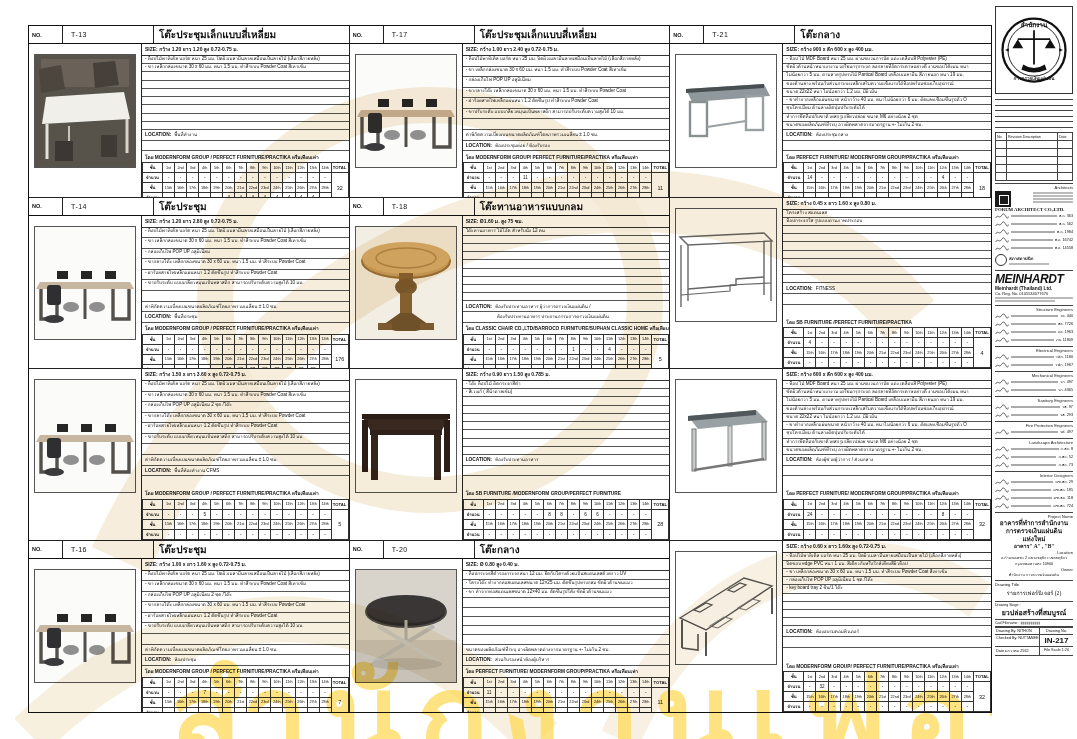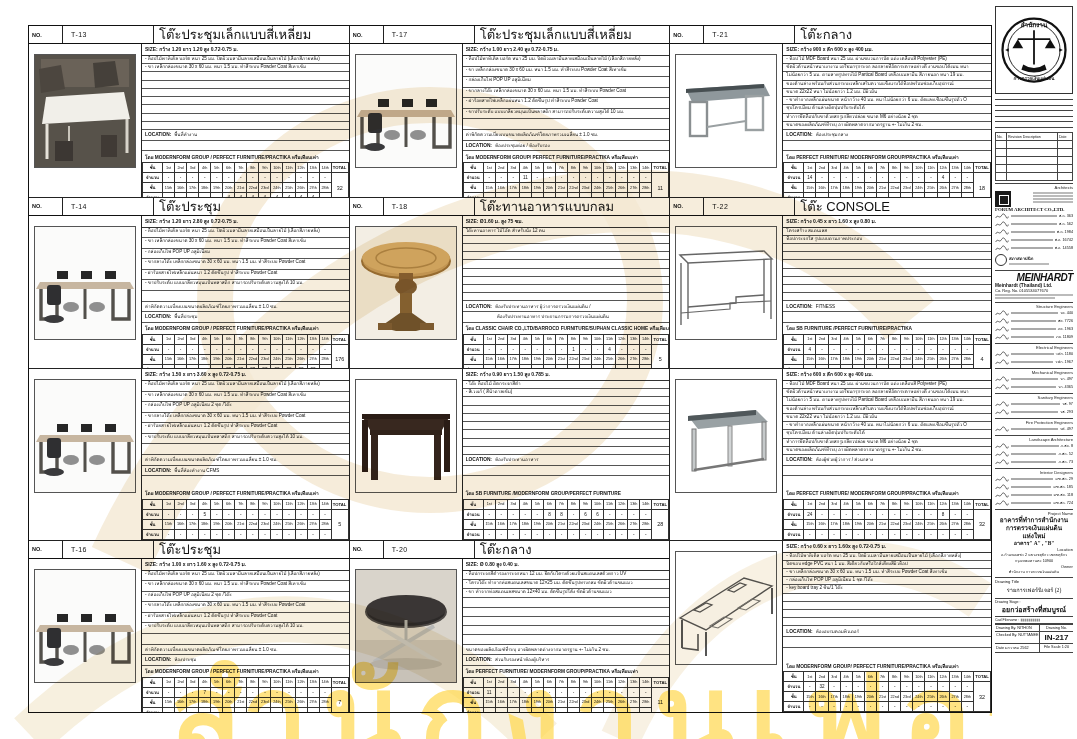--- a/index.html
+++ b/index.html
@@ -8,21 +8,21 @@
   
   .main-grid{position:absolute;left:28px;top:25px;width:962px;height:686px;
              border:1.5px solid #111;display:grid;
              grid-template-columns:repeat(3,1fr);grid-template-rows:repeat(4,1fr);z-index:1;}
   .panel{border-right:1px solid #222;border-bottom:1px solid #222;display:flex;flex-direction:column;overflow:hidden;background:transparent;}
   .panel:nth-child(3n){border-right:none;}
   .panel:nth-child(n+10){border-bottom:none;}
   .p-header{display:flex;align-items:center;height:17px;border-bottom:1.4px solid #111;flex:0 0 17px;}
   .h-no{width:30px;font-size:5.5px;font-weight:bold;padding-left:3px;border-right:1px solid #222;height:100%;display:flex;align-items:center;}
   .h-code{width:82px;font-size:7px;letter-spacing:.5px;padding-left:8px;border-right:1px solid #222;height:100%;display:flex;align-items:center;}
-  .h-title{flex:1;font-size:13px;font-weight:normal;padding-left:5px;white-space:nowrap;overflow:hidden;}
+  .h-title{flex:1;font-size:10px;font-weight:bold;padding-left:5px;white-space:nowrap;overflow:hidden;}
   .p-body{flex:1;display:flex;min-height:0;}
   .photo-col{width:112px;flex:0 0 112px;border-right:1px solid #222;display:flex;align-items:flex-start;justify-content:center;padding-top:10px;}
   .photo{width:100px;height:112px;border:1px solid #555;overflow:hidden;}
   .photo svg{width:100%;height:100%;display:block;}
   .spec-col{flex:1;display:flex;flex-direction:column;min-width:0;}
   .size-row{height:10px;flex:0 0 10px;border-bottom:1px solid #333;font-size:5px;font-weight:bold;padding:1px 0 0 3px;white-space:nowrap;overflow:hidden;}
   .lines{height:74px;flex:0 0 74px;display:flex;flex-direction:column;}
   .spec-line{flex:1;border-bottom:0.6px solid #555;font-size:4.6px;line-height:1.5;padding-left:3px;white-space:nowrap;overflow:hidden;}
   .tolloc{height:21px;flex:0 0 21px;display:flex;flex-direction:column;}
   .tol-row,.loc-row{flex:1;border-bottom:0.6px solid #555;font-size:4.6px;padding-left:3px;white-space:nowrap;overflow:hidden;display:flex;align-items:center;}
@@ -49,21 +49,21 @@
   .arch-logo{width:16px;height:16px;background:#1a1a1a;flex:0 0 16px;position:relative;}
   .arch-logo::after{content:"";position:absolute;left:4px;top:4px;width:8px;height:8px;border:1.2px solid #fff;}
   .addr-lines{flex:1;}
   .sig-row{display:flex;align-items:center;height:8px;}
   .sig-row svg{width:14px;height:7px;flex:0 0 14px;}
   .sig-bar{flex:1;height:2px;background:#aaa;margin:0 2px;}
   .sig-lic{font-size:3.8px;white-space:nowrap;}
   .stamp{display:flex;align-items:center;margin:2px 0;}
   .stamp-crest{width:10px;height:10px;border:1px solid #333;border-radius:50%;flex:0 0 10px;margin-right:2px;}
   .stamp-txt{font-size:4.4px;font-weight:bold;}
-  .mein-word{font-size:10px;font-weight:bold;letter-spacing:-0.4px;font-style:italic;white-space:nowrap;text-align:right;}
+  .mein-word{font-size:12px;font-weight:bold;letter-spacing:-0.4px;font-style:italic;white-space:nowrap;}
   .mein-firm{font-size:4.8px;font-weight:bold;white-space:nowrap;}
   .mein-reg{font-size:4px;white-space:nowrap;}
   .proj-line{font-family:"Liberation Serif",serif;font-weight:bold;font-size:6.4px;text-align:center;line-height:1.25;}
   .tiny-center{font-size:3.8px;text-align:center;white-space:nowrap;overflow:hidden;}
   .dt-label{font-size:4.2px;}
   .dt-value{font-size:5.6px;text-align:center;font-family:"Liberation Serif",serif;margin:2px 0;}
   .stage-box{border-top:0.8px solid #444;border-bottom:0.8px solid #444;margin-top:2px;padding:1px 0;}
   .stage-val{font-size:7px;font-weight:bold;text-align:center;font-family:"Liberation Serif",serif;}
   .cad{font-size:3.6px;white-space:nowrap;overflow:hidden;border-bottom:0.6px solid #444;padding:1px 0;}
   .fields{display:grid;grid-template-columns:1fr 34px;border-bottom:0.8px solid #444;}
@@ -764,25 +764,20 @@
                   <td class="cnt">-</td>
                   <td class="cnt">-</td>
                   <td class="cnt">-</td>
                 </tr>
               </tbody>
             </table>
           </div>
         </div>
       </div>
       <div class="panel">
-        <div class="p-header">
-          <div class="h-no">NO.</div>
-          <div class="h-code">T-22</div>
-          <div class="h-title">โต๊ะ CONSOLE</div>
-        </div>
         <div class="p-body">
           <div class="photo-col">
             <div class="photo">
               <svg viewBox="0 0 100 112" preserveAspectRatio="none">
                 <rect width="100" height="112" fill="#ffffff"></rect>
                 <polygon points="4,28 88,24 96,32 12,36" fill="none" stroke="#666" stroke-width="1.4"></polygon>
                 <line x1="5" y1="36" x2="5" y2="98" stroke="#666" stroke-width="1.4"></line>
                 <line x1="12" y1="36" x2="12" y2="92" stroke="#666" stroke-width="1.4"></line>
                 <line x1="88" y1="32" x2="88" y2="86" stroke="#666" stroke-width="1.4"></line>
                 <line x1="95" y1="32" x2="95" y2="92" stroke="#666" stroke-width="1.4"></line>
@@ -2010,21 +2005,21 @@
       <div class="tiny-center">สำนักงาน การตรวจเงินแผ่นดิน</div>
     </div>
 
     <div class="tb-sec">
       <div class="dt-label">Drawing Title</div>
       <div class="dt-value">รายการเฟอร์นิเจอร์ (2)</div>
     </div>
 
     <div class="stage-box">
       <div class="dt-label" style="font-size:3.6px;">Drawing Stage :</div>
-      <div class="stage-val">อยกว่อสร้างที่สมบูรณ์</div>
+      <div class="stage-val">ยวปล่อสร้างที่สมบูรณ์</div>
     </div>
 
     <div class="cad">
       <span>Cad Filename :</span> <span style="color:#888;">▮▮▮▮▮▮▮▮▮▮</span>
     </div>
 
     <div class="fields">
       <div class="fcell"><span>Drawing By.</span> <span>NITHON</span></div>
       <div class="fcell fno" style="font-size:3.8px;font-weight:normal;">Drawing No.</div>
       <div class="fcell"><span>Checked By.</span> <span>NUTTANEE</span></div>

